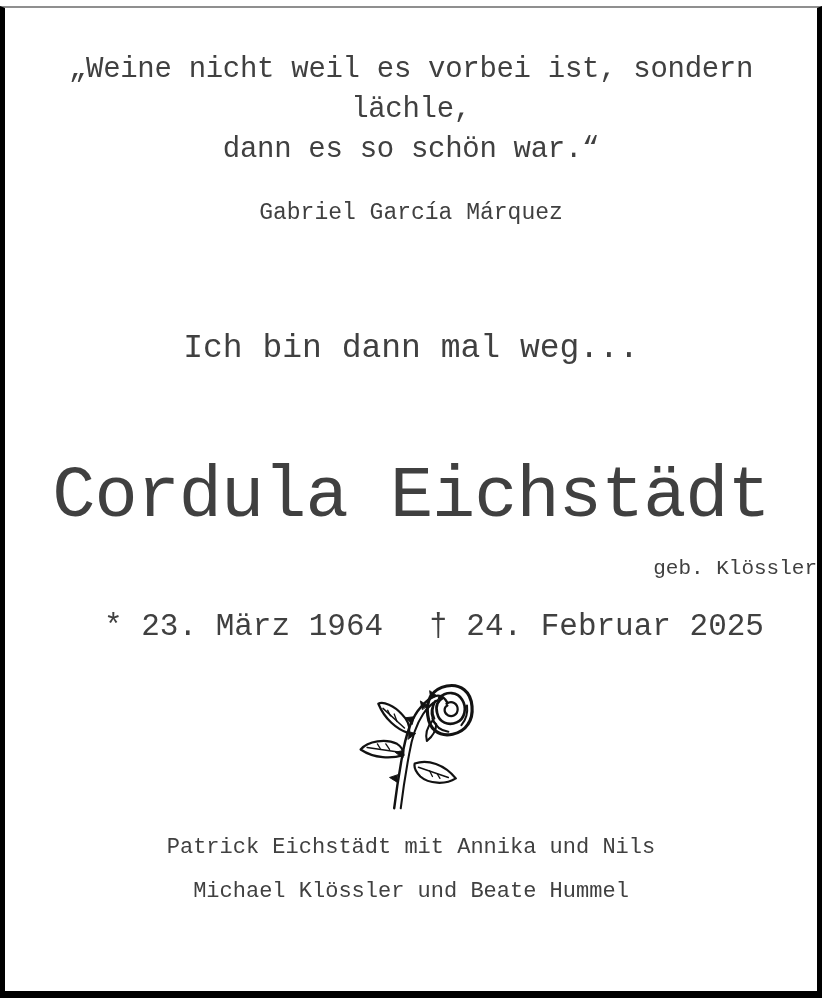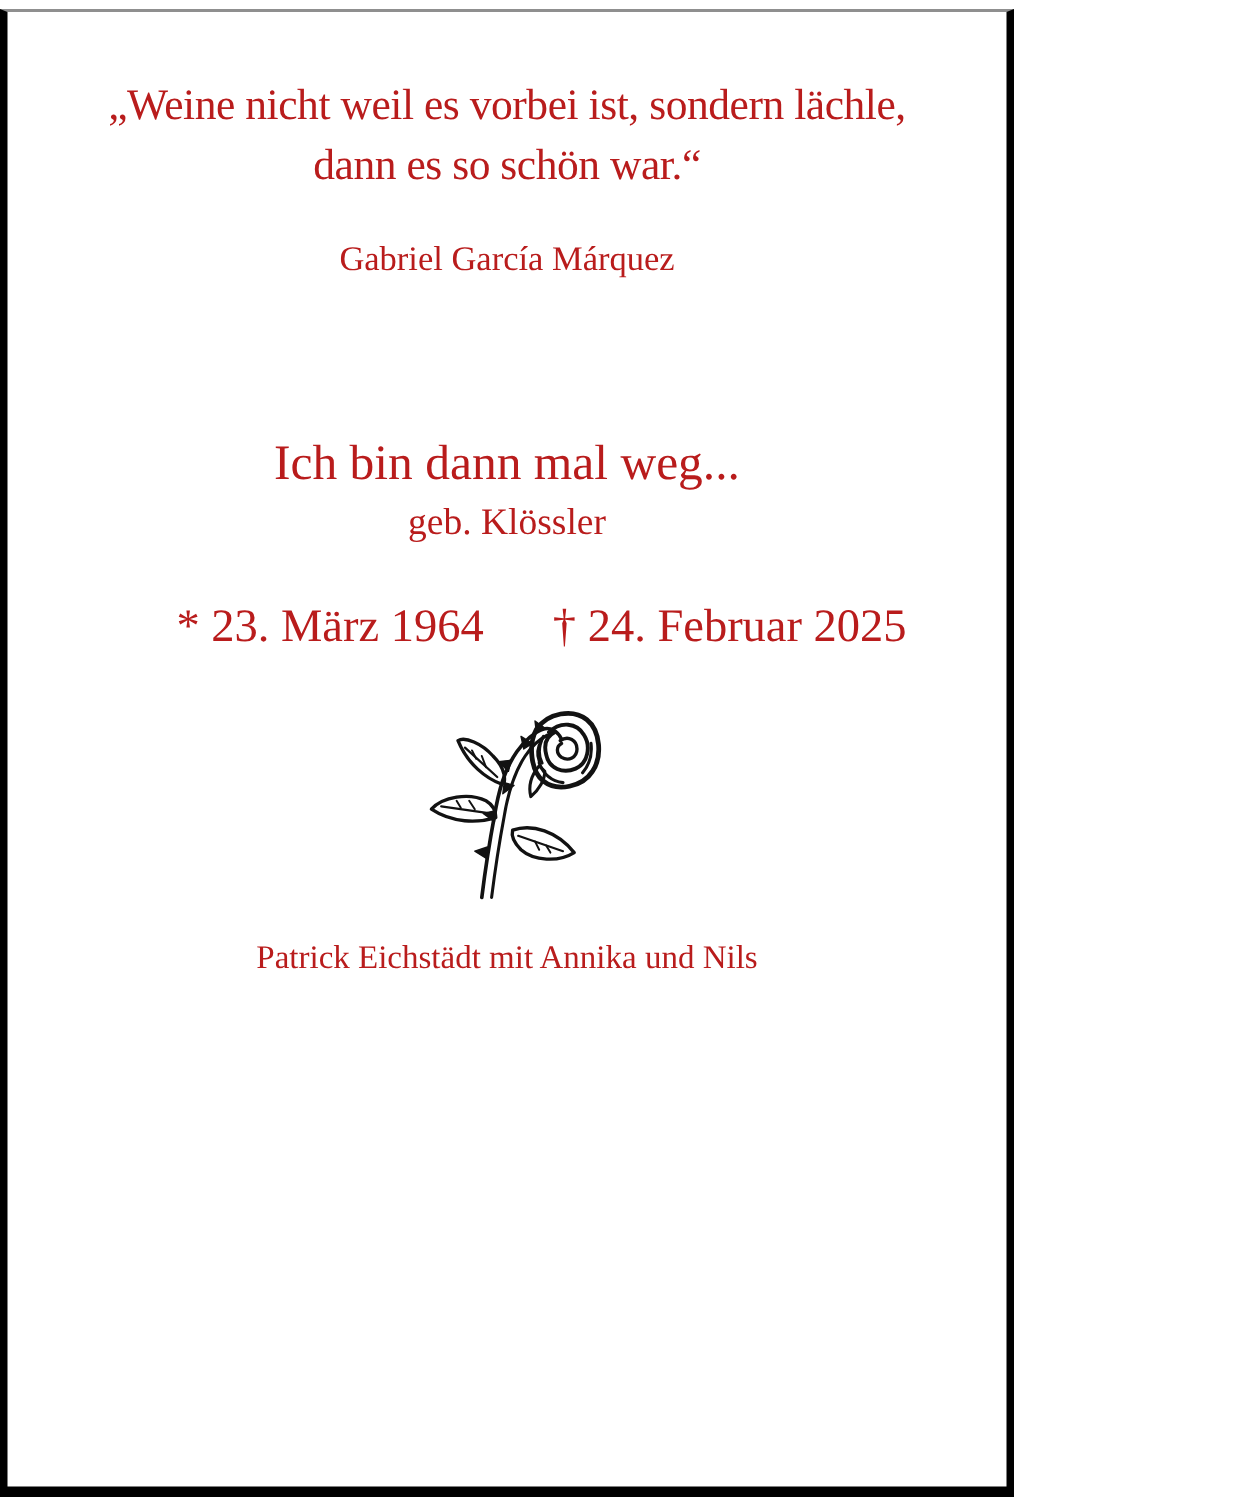--- a/index.html
+++ b/index.html
@@ -2,25 +2,25 @@
 <html><head>
 <meta charset="utf-8">
 <style>
   html, body {
     margin: 0;
     padding: 0;
     background: #ffffff;
   }
   .page {
     position: relative;
-    width: 676px;
+    width: 822px;
     height: 1000px;
     background: #ffffff;
-    font-family: Liberation Serif, serif;
-    color: #b91c1c;
+    font-family: Liberation Mono, monospace;
+    color: #404040;
     overflow: hidden;
   }
   .frame {
     position: absolute;
     left: 0; right: 0; top: 6px; bottom: 2px;
     box-sizing: border-box;
     border-left: 5px solid #000;
     border-right: 5px solid #000;
     border-bottom: 7px solid #000;
     border-top: 2px solid #8f8f8f;
@@ -45,26 +45,27 @@
   }
   .name {
     margin-top: 90px;
     font-size: 72px;
     line-height: 74px;
     letter-spacing: -1px;
     font-weight: 400;
     white-space: nowrap;
   }
   .maiden {
-    margin-top: 2px;
-    font-size: 25px;
+    margin-top: 18px;
+    font-size: 21px;
     line-height: 34px;
+    text-align: right;
   }
   .dates {
-    margin-top: 32px;
+    margin-top: 22px;
     font-size: 31px;
     line-height: 38px;
     white-space: nowrap;
     padding-left: 46px;
   }
   .dates .gap {
     display: inline-block;
     width: 46px;
   }
   .rose-wrap {
@@ -93,20 +94,21 @@
 
     <div class="quote">
       <div>„Weine nicht weil es vorbei ist, sondern lächle,</div>
       <div>dann es so schön war.“</div>
     </div>
 
     <div class="attribution">Gabriel García Márquez</div>
 
     <div class="motto">Ich bin dann mal weg...</div>
 
+    <div class="name">Cordula Eichstädt</div>
 
     <div class="maiden">geb. Klössler</div>
 
     <div class="dates">
       <span>* 23. März 1964</span><span class="gap"></span><span>† 24. Februar 2025</span>
     </div>
 
     <div class="rose-wrap">
       <svg viewBox="0 0 150 150" fill="none" stroke="#121212" stroke-linecap="round" stroke-linejoin="round">
 
@@ -145,16 +147,17 @@
 
         <path d="M98,50 C101,58 107,63 115,64" stroke-width="2.2"></path>
         <path d="M129,57 C134,51 136,44 135,36" stroke-width="2.2"></path>
         <path d="M100,33 C97,38 96,44 98,49" stroke-width="2"></path>
       </svg>
     </div>
 
 
     <div class="mourners">
       <div>Patrick Eichstädt mit Annika und Nils</div>
+      <div>Michael Klössler und Beate Hummel</div>
     </div>
 
   </div>
 </div>
 
 </body></html>

